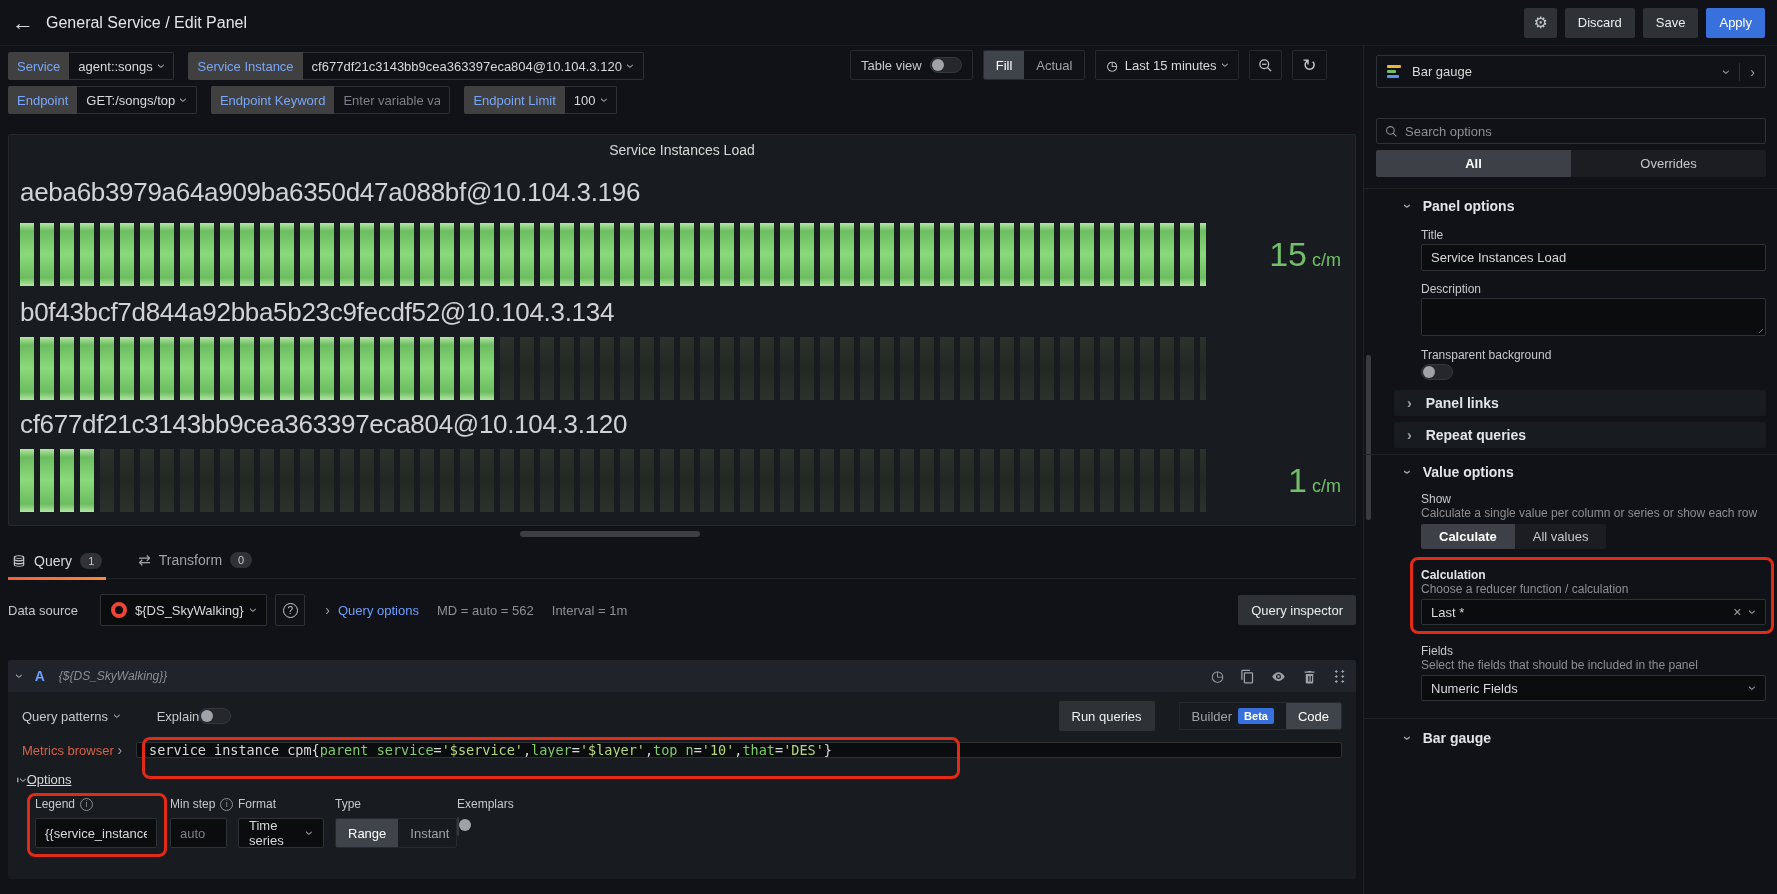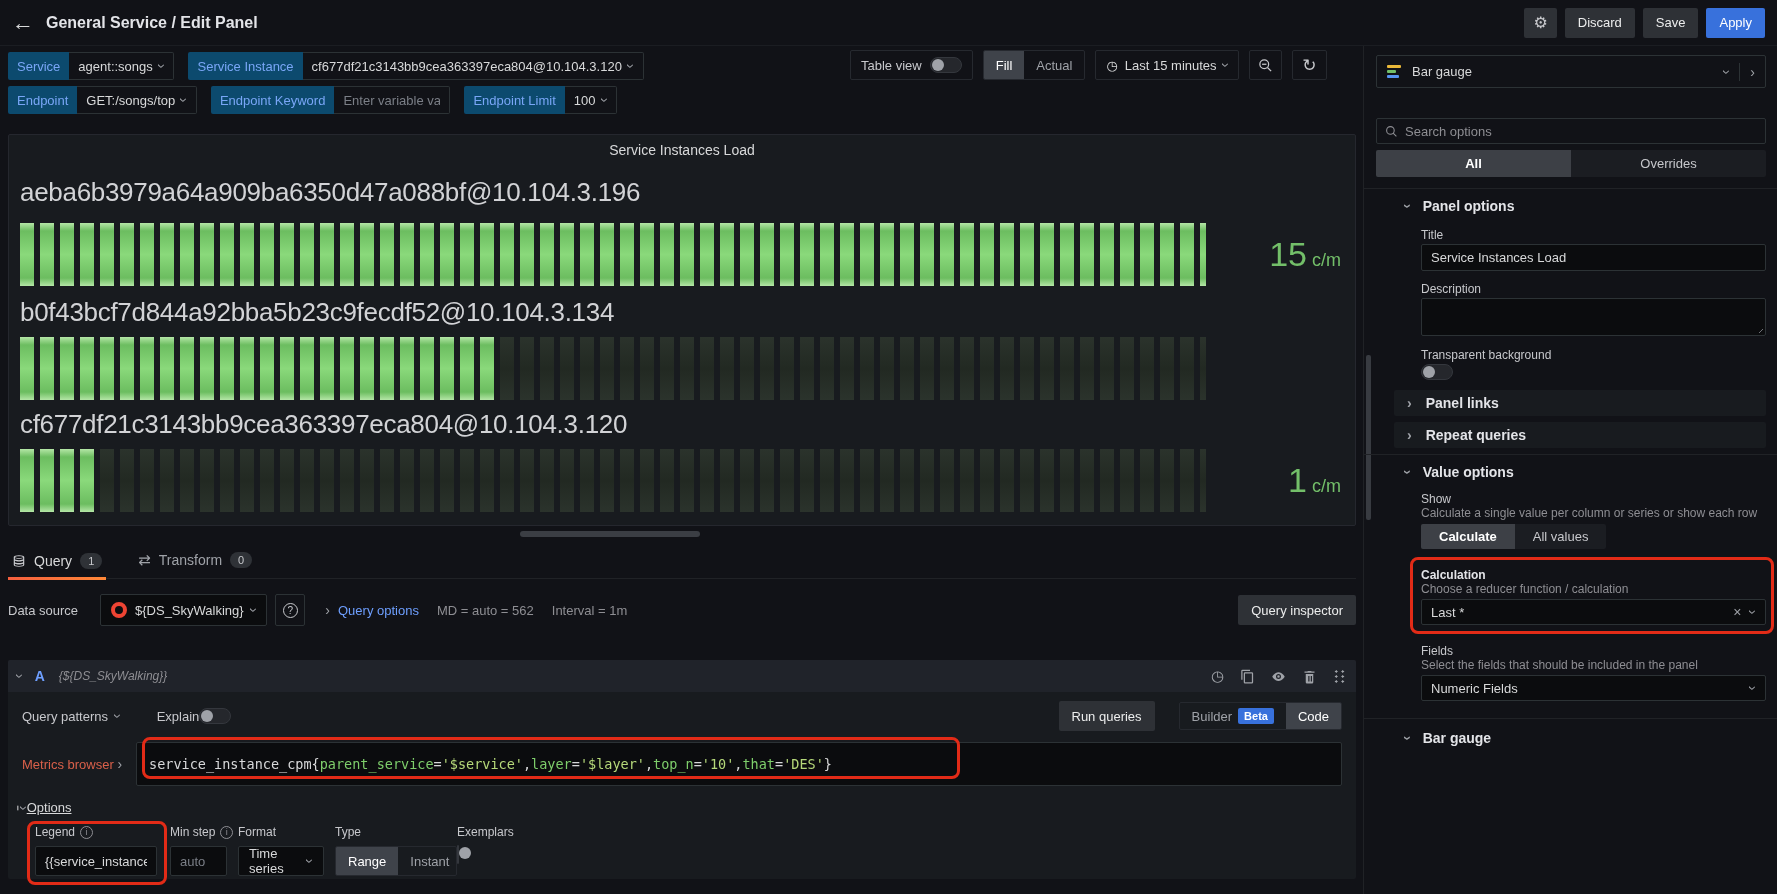--- a/index.html
+++ b/index.html
@@ -4,32 +4,32 @@
 <style>
   * { margin:0; padding:0; box-sizing:border-box; }
   html,body { width:1777px; height:894px; overflow:hidden; background:#111217;
     font-family:"Liberation Sans", sans-serif; color:#d8d9da; }
   .app { position:relative; width:1777px; height:894px; background:#111217; }
 
   
   .topbar { position:absolute; left:0; top:0; width:1777px; height:46px;
     display:flex; align-items:center; border-bottom:1px solid #1b1d22; background:#111217; }
   .back { width:46px; text-align:center; font-size:22px; color:#d8d9da; cursor:pointer; }
-  .crumb { font-size:16px; font-weight:700; color:#e3e4e8; }
+  .crumb { font-size:16px; font-weight:400; color:#e3e4e8; }
   .topbar-right { margin-left:auto; display:flex; gap:8px; align-items:center; padding-right:12px; }
   .btn { height:30px; display:inline-flex; align-items:center; justify-content:center;
     padding:0 13px; border-radius:2px; background:#2e3136; color:#eceded; font-size:13px;
     font-weight:500; cursor:pointer; border:none; }
   .btn.icon-btn { padding:0 9px; font-size:16px; color:#c7c8cc; }
   .btn.blue { background:#3871dc; color:#fff; }
 
   
   .varrow { position:absolute; left:8px; display:flex; gap:14px; align-items:center; }
   .varpair { display:flex; height:28px; }
-  .v-label { display:flex; align-items:center; padding:0 9px; background:#0c4a6e;
+  .v-label { display:flex; align-items:center; padding:0 9px; background:#404040;
     color:#79a6f7; font-size:13px; font-weight:500; border-radius:2px 0 0 2px; }
   .v-value { display:flex; align-items:center; gap:7px; padding:0 9px; background:#111217;
     border:1px solid #2c3235; border-left:none; color:#d8d9da; font-size:13px;
     border-radius:0 2px 2px 0; cursor:pointer; white-space:nowrap; }
   .v-input { width:116px; background:#111217; border:1px solid #2c3235; border-left:none;
     color:#d8d9da; font-size:13px; padding:0 9px; border-radius:0 2px 2px 0; }
   .v-input::placeholder { color:#7b7f87; }
   .chev { display:inline-block; transform:rotate(90deg); color:#9fa2a8; font-size:14px; line-height:1; }
   .chevr { display:inline-block; color:#9fa2a8; font-size:14px; line-height:1; }
 
@@ -101,21 +101,21 @@
   .grip { width:13px; height:14px;
     background-image:radial-gradient(#9fa2a8 1.3px, transparent 1.5px); background-size:6.5px 5px; }
   .patrow { display:flex; align-items:center; height:28px; margin:10px 14px 0 14px; font-size:13px; color:#c7c8cc; }
   .explain { display:flex; align-items:center; margin-left:36px; }
   .runq { margin-left:auto; }
   .builder-seg { margin-left:24px; }
   .beta { background:#3871dc; color:#fff; font-size:11px; font-weight:600; border-radius:2px;
     padding:2px 6px; margin-left:6px; }
   .mrow { display:flex; align-items:center; margin:12px 14px 0 14px; position:relative; }
   .mbrowser { color:#d9604a; font-size:13px; font-weight:500; white-space:nowrap; cursor:pointer; }
-  .qinput { margin-left:14px; flex:1; height:44px; background:#0b0c0e; border:1px solid #2c3235;
+  .qinput { margin-left:14px; flex:1; height:16px; background:#0b0c0e; border:1px solid #2c3235;
     border-radius:2px; display:flex; align-items:center; padding:0 12px;
     font-family:"DejaVu Sans Mono", monospace; font-size:13.5px; white-space:nowrap; overflow:hidden; }
   .tok-plain { color:#d8d9da; } .tok-label { color:#7ece6b; } .tok-value { color:#b6d97a; }
   .optshdr { display:flex; align-items:center; margin:14px 14px 0 14px; font-size:13px; color:#d8d9da;text-decoration:underline; }
   .optsrow { display:flex; margin:10px 14px 0 27px; gap:0; }
   .f-label { font-size:12px; color:#c7c8cc; margin-bottom:7px; display:flex; align-items:center; gap:5px; }
   .icircle { width:13px; height:13px; border:1px solid #8e8e93; border-radius:50%; font-size:9px;
     color:#8e8e93; display:inline-flex; align-items:center; justify-content:center; font-style:normal; }
   .tinput { height:30px; background:#0b0c0e; border:1px solid #2c3235; border-radius:2px;
     color:#d8d9da; font-size:13px; padding:0 9px; }

